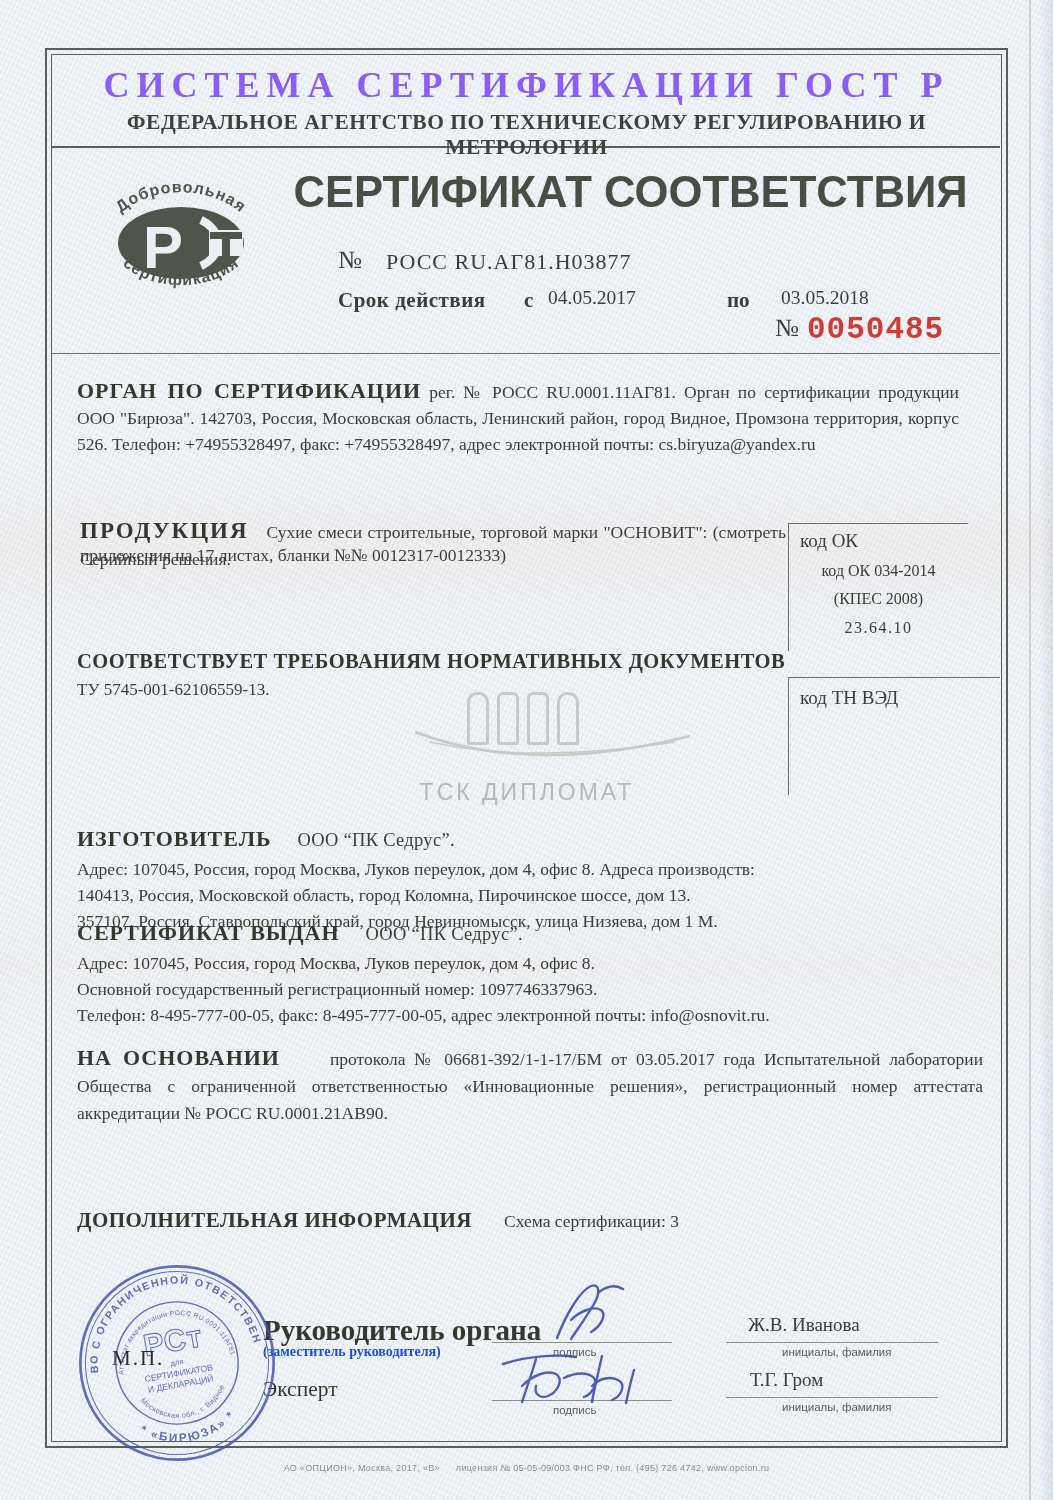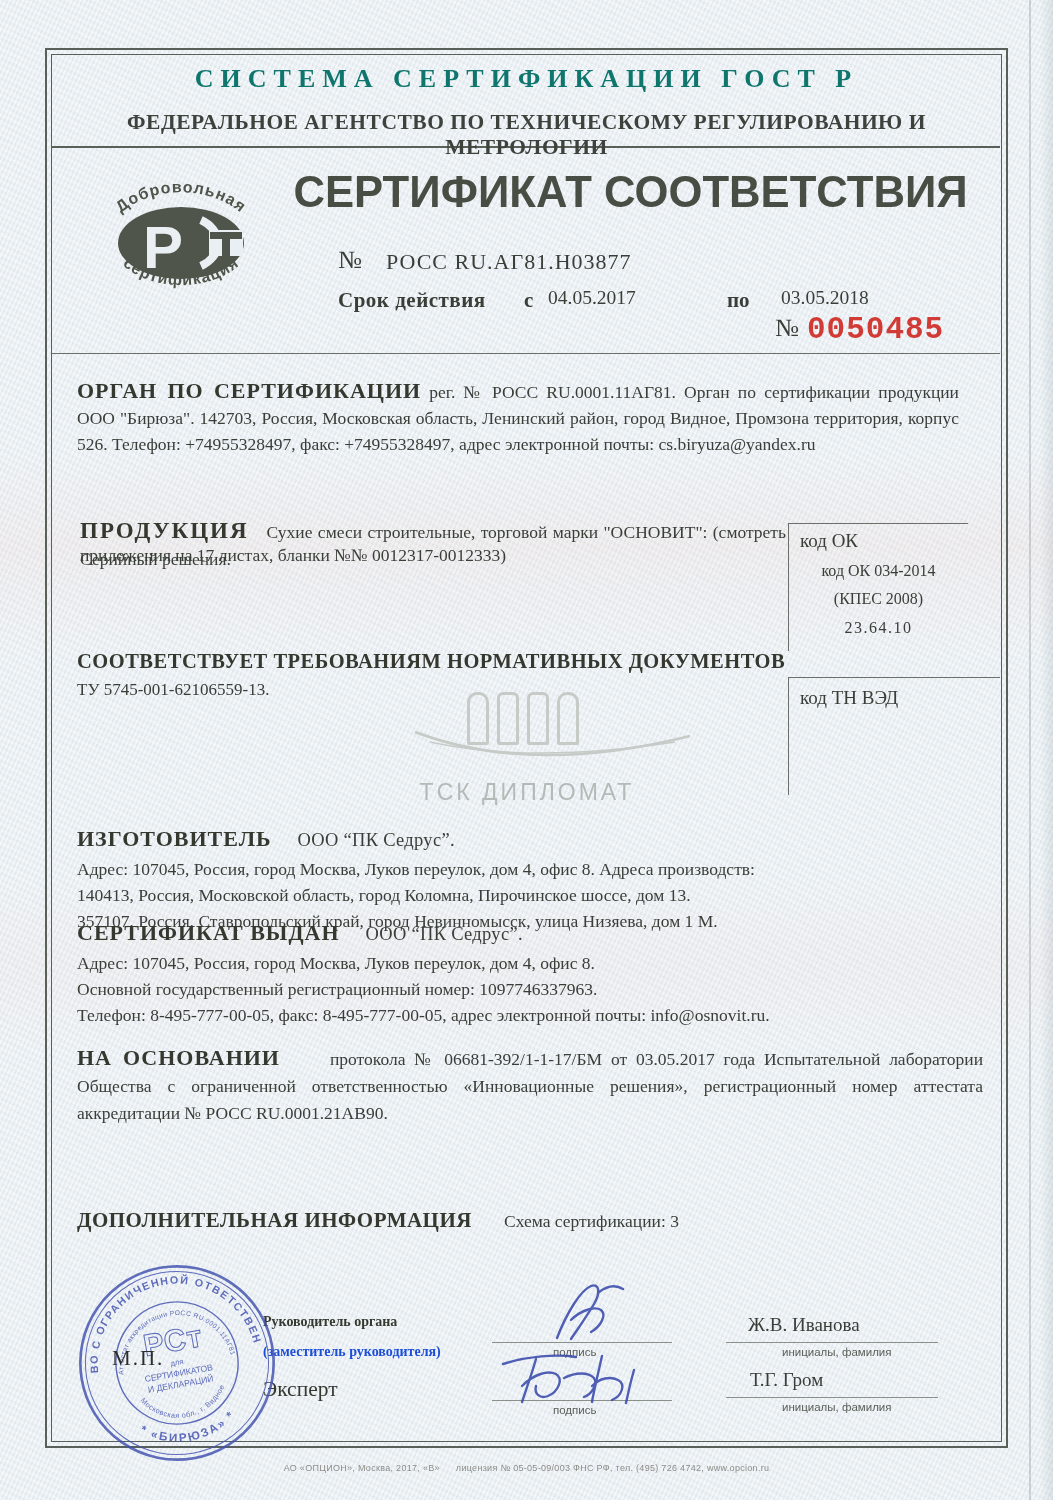--- a/index.html
+++ b/index.html
@@ -19,21 +19,21 @@
 
   .frame{position:absolute;left:45px;top:48px;width:963px;height:1400px;
          border:2px solid #59605a;box-sizing:border-box;}
   .frame-in{position:absolute;left:51px;top:54px;width:951px;height:1388px;
          border:1px solid #59605a;box-sizing:border-box;}
   .rule{position:absolute;background:#59605a;}
   .hdr-line{left:52px;top:146px;width:948px;height:2px;}
   .mid-line{left:52px;top:353px;width:948px;height:1px;background:#6a7069;}
 
   .h-system{position:absolute;left:53px;width:947px;top:64px;text-align:center;
-    font-size:26px;font-weight:bold;letter-spacing:7px;color:#0f766e;}
+    font-size:36px;font-weight:bold;letter-spacing:7px;color:#8b5cf6;}
   .h-agency{position:absolute;left:53px;width:947px;top:110px;text-align:center;
     font-size:21.5px;font-weight:bold;letter-spacing:.5px;color:#3d423d;}
 
   .title{position:absolute;left:283px;top:166px;width:695px;text-align:center;
     font-family:"Liberation Sans",sans-serif;font-weight:bold;font-size:45px;color:#494e45;
     transform:scaleX(.97);transform-origin:center;white-space:nowrap;}
 
   .certnum-label{position:absolute;left:338px;top:246px;font-size:25px;}
   .certnum-value{position:absolute;left:386px;top:249px;font-size:22px;letter-spacing:1px;}
   .v-label{position:absolute;left:338px;top:288px;font-size:21px;font-weight:bold;letter-spacing:.5px;}
@@ -83,21 +83,21 @@
   .p-basis .sec-h{margin-right:50px;}
 
   .sec-add{position:absolute;left:77px;top:1208px;}
   .sec-add .sec-h{font-size:21px;letter-spacing:.5px;}
   .sec-add .body{font-size:17.5px;margin-left:32px;}
 
   .mp{position:absolute;left:112px;top:1346px;font-size:21px;letter-spacing:2px;color:#2d2d2b;z-index:5;}
   .stamp{position:absolute;left:60px;top:1246px;width:234px;height:234px;opacity:.82;
     transform:rotate(-10deg);z-index:4;}
 
-  .role-head{position:absolute;left:263px;top:1314px;font-size:14px;font-weight:bold;color:#34382f;}
+  .role-head{position:absolute;left:263px;top:1314px;font-size:29px;font-weight:bold;color:#34382f;}
   .role-head-note{position:absolute;left:263px;top:1344px;font-size:14px;font-weight:bold;color:#1d4ed8;}
   .role-expert{position:absolute;left:263px;top:1377px;font-size:21.5px;font-weight:normal;color:#34382f;}
   .sigline{position:absolute;height:1.2px;background:#8b908a;}
   .sl1{left:492px;top:1342px;width:180px;}
   .nl1{left:726px;top:1342px;width:212px;}
   .sl2{left:492px;top:1400px;width:180px;}
   .nl2{left:726px;top:1397px;width:212px;}
   .cap{position:absolute;font-family:"Liberation Sans",sans-serif;font-size:11.5px;color:#5a5f59;}
   .cap-s1{left:553px;top:1346px;}
   .cap-n1{left:782px;top:1346px;}

